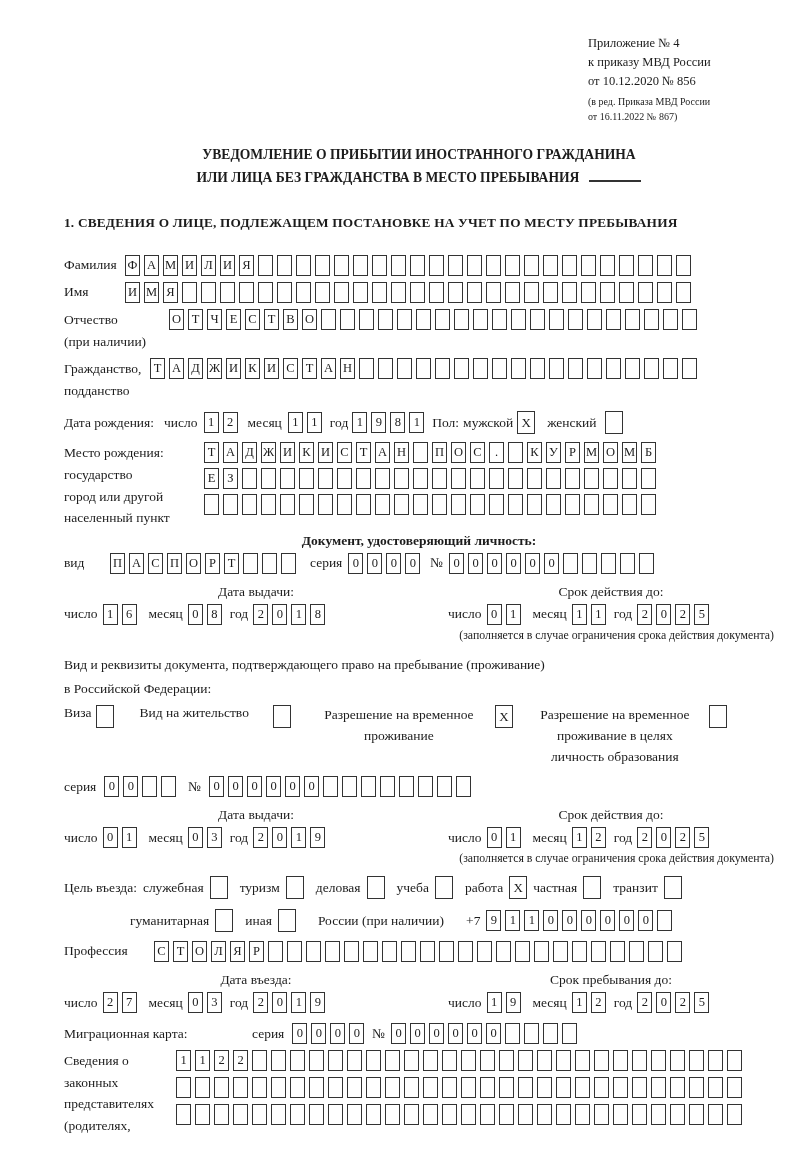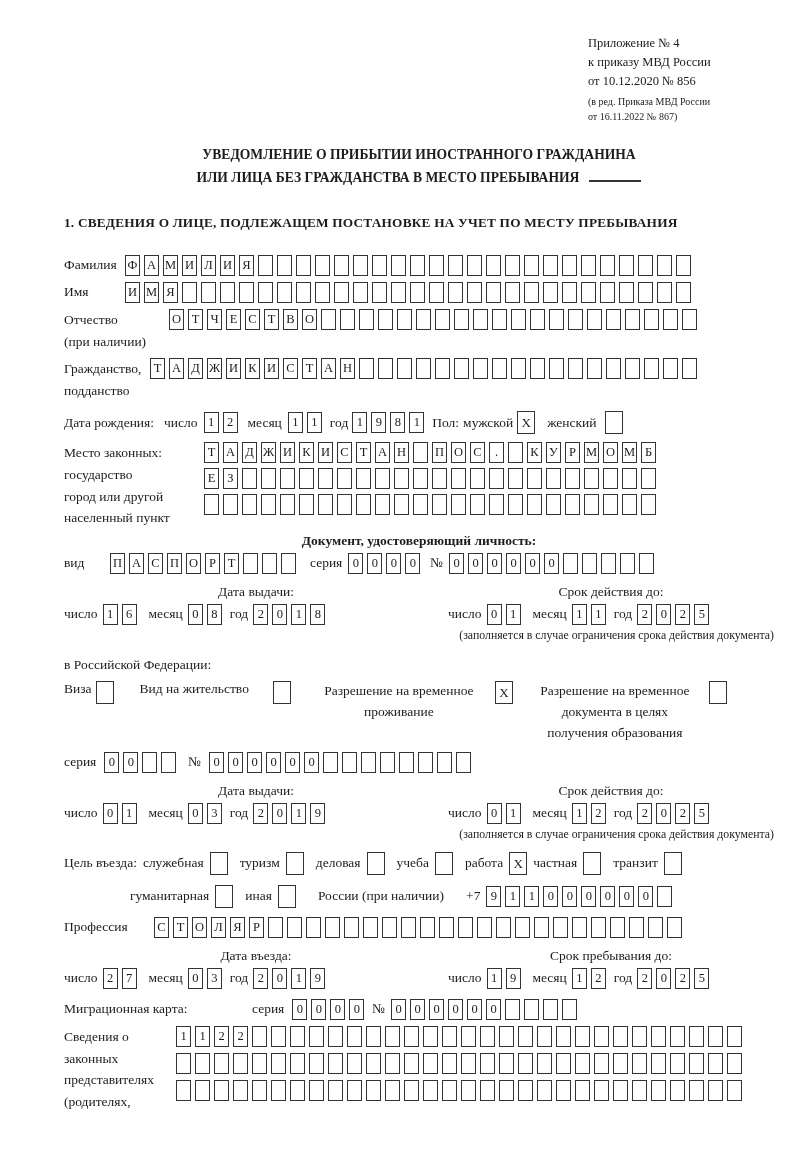--- a/index.html
+++ b/index.html
@@ -239,21 +239,21 @@
       </span>
     <span class="dlbl" style="margin:0 4px 0 4px">Пол:</span>
     <span class="dlbl" style="margin-right:4px">мужской</span>
     <span class="cbox">X</span>
     <span class="dlbl" style="margin:0 8px 0 12px">женский</span>
     <span class="cbox"></span>
   </div>
 
   <div class="row" style="margin-top:8px">
     <div class="lbl two" style="width:140px">
-      <div>Место законных:</div>
+      <div>Место рождения:</div>
       <div>государство</div>
       <div>город или другой</div>
       <div>населенный пункт</div>
     </div>
     <div>
       <div class="cells" style="margin-bottom:5px">
           <span class="cell">Т</span>
           <span class="cell">А</span>
           <span class="cell">Д</span>
           <span class="cell">Ж</span>
@@ -414,38 +414,39 @@
             <span class="cell">0</span>
             <span class="cell">2</span>
             <span class="cell">5</span>
           </span>
       </div>
       <div class="note-r">(заполняется в случае ограничения срока действия документа)</div>
     </div>
   </div>
 
   <div class="intro">
+    <div>Вид и реквизиты документа, подтверждающего право на пребывание (проживание)</div>
     <div>в Российской Федерации:</div>
   </div>
 
   <div class="visa-row">
     <div class="opt">
       <span>Виза</span>
       <span class="cbox" style="margin-left:4px"></span>
     </div>
     <div class="opt" style="margin-left:26px">
       <span>Вид на жительство</span>
       <span class="cbox" style="margin-left:24px"></span>
     </div>
     <div class="opt" style="margin-left:22px">
       <span class="ctr" style="width:172px">Разрешение на временное проживание</span>
       <span class="cbox" style="margin-left:10px">X</span>
     </div>
     <div class="opt" style="margin-left:18px">
-      <span class="ctr" style="width:168px">Разрешение на временное документа в целях получения образования</span>
+      <span class="ctr" style="width:168px">Разрешение на временное проживание в целях личность образования</span>
       <span class="cbox" style="margin-left:10px"></span>
     </div>
   </div>
 
   <div class="row" style="align-items:center;margin-top:8px">
     <span class="dlbl" style="margin-right:8px">серия</span>
     <span class="cells">
         <span class="cell">0</span>
         <span class="cell">0</span>
         <span class="cell"></span>

